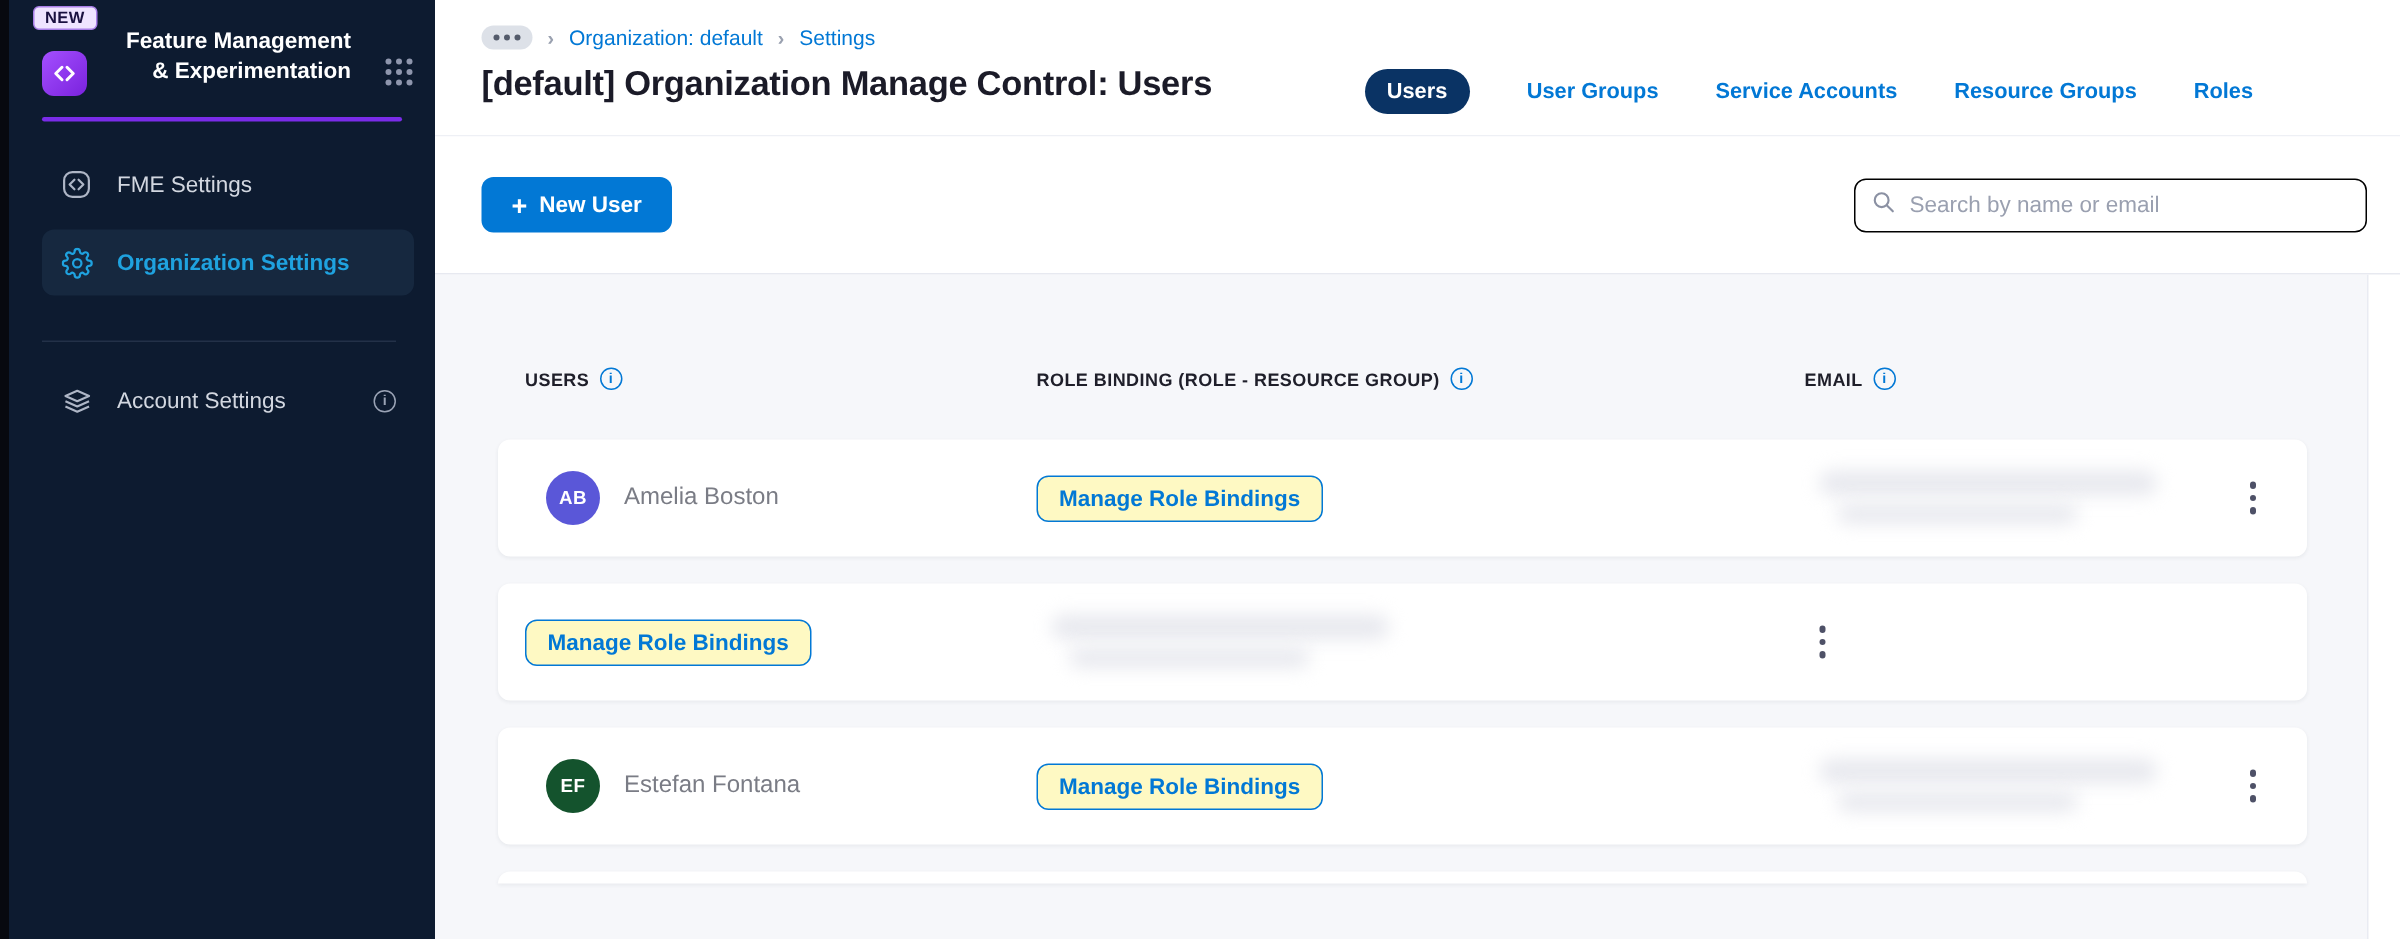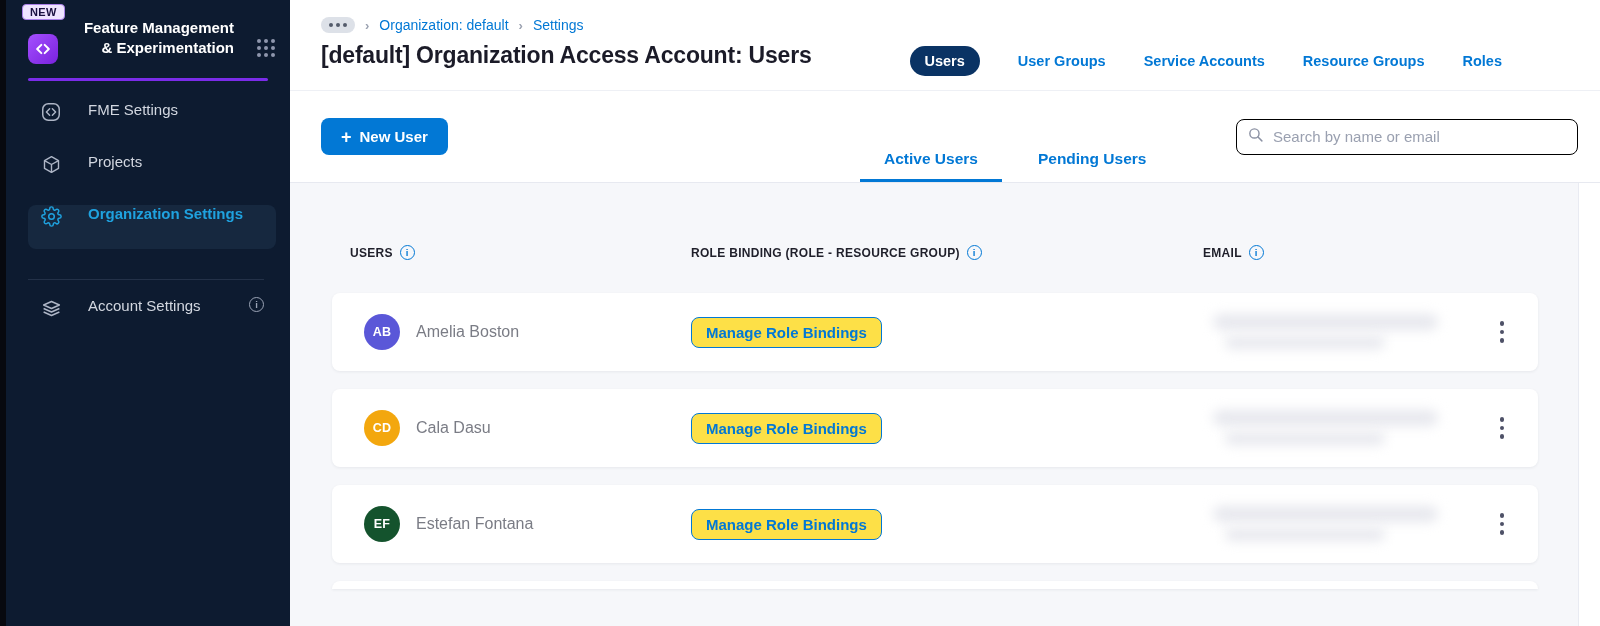--- a/index.html
+++ b/index.html
@@ -23,22 +23,22 @@
   .purple-rule { height:3px; background:#7a2ce8; margin:14px 22px 0 22px; border-radius:2px; }
 
   .org-card { margin:17px 14px 0 22px; width:255px; height:68px; border:1px solid #2e3c55; border-radius:8px;
     background:#10203a; padding:12px 14px 0 16px; position:relative; cursor:pointer; }
   .org-label-row { display:flex; align-items:center; gap:7px; color:#9aa3b5; }
   .org-label { font-size:10px; font-weight:700; letter-spacing:1px; }
   .org-value { font-size:16px; color:#f4f5f7; margin-top:5px; font-weight:500; }
   .org-chev { position:absolute; right:12px; top:24px; color:#8e96ad; }
 
   .nav { margin-top:20px; padding:0 14px 0 22px; }
-  .nav-item { display:flex; align-items:flex-start; height:44px; margin-bottom:8px; border-radius:8px;
-    padding:0 12px; font-size:15px; color:#d2d7e0; cursor:pointer;gap:10px; }
+  .nav-item { display:flex; align-items:center; height:44px; margin-bottom:8px; border-radius:8px;
+    padding:0 12px; font-size:15px; color:#d2d7e0; cursor:pointer; }
   .nav-item .nav-ic { width:22px; height:22px; margin-right:16px; display:flex; align-items:center; justify-content:center; color:#aeb6c6; }
   .nav-item.active { background:#16283f; color:#1fa2df; font-weight:700; }
   .nav-item.active .nav-ic { color:#1fa2df; }
   .nav-divider { height:1px; background:#233148; margin:30px 12px 0 0; }
   .nav-item.account { margin-top:17px; }
   .nav-item .trail { margin-left:auto; }
 
   
   .main { flex:1; display:flex; flex-direction:column; background:#fff; }
 
@@ -92,21 +92,21 @@
     font-style:normal; cursor:pointer; flex:none; }
   .i-ic.gray { border-color:#9aa3b5; color:#9aa3b5; }
 
   .rows { margin-top:33px; }
   .row-card { background:#fff; border-radius:8px; box-shadow:0 1px 3px rgba(35,38,59,.07); height:78px;
     margin-bottom:18px; display:grid; grid-template-columns:341px 512px 1fr 48px; align-items:center; padding-left:18px; }
   .user-cell { display:flex; align-items:center; padding-left:14px; }
   .avatar { width:36px; height:36px; border-radius:50%; color:#fff; font-size:12.5px; font-weight:700;
     display:flex; align-items:center; justify-content:center; flex:none; letter-spacing:.3px; }
   .user-name { margin-left:16px; font-size:16px; color:#7a7c85; }
-  .btn-manage { justify-self:start; background:#fde047; border:1.5px solid #0278d5; color:#0278d5; border-radius:8px;
+  .btn-manage { justify-self:start; background:#fef9c3; border:1.5px solid #0278d5; color:#0278d5; border-radius:8px;
     font-family:inherit; font-size:15px; font-weight:600; padding:6px 14px; cursor:pointer; }
   .email-blur { position:relative; height:44px; width:240px; margin-left:10px; }
   .email-blur .b1, .email-blur .b2 { position:absolute; background:#e7e8ee; border-radius:8px; filter:blur(6px); }
   .email-blur .b1 { left:0; top:4px; width:225px; height:16px; }
   .email-blur .b2 { left:12px; top:26px; width:160px; height:13px; }
   .kebab { display:flex; flex-direction:column; gap:4px; align-items:center; justify-content:center; cursor:pointer; width:24px; }
   .kebab i { width:4.5px; height:4.5px; border-radius:50%; background:#4e5167; display:block; }
   .row-sliver { background:#fff; border-radius:8px 8px 0 0; height:8px; box-shadow:0 1px 3px rgba(35,38,59,.07); }
 </style>
 </head>
@@ -146,29 +146,20 @@
       <div class="nav-item">
         <span class="nav-ic">
           <svg width="22" height="22" viewBox="0 0 24 24" fill="none" stroke="currentColor" stroke-width="1.6" stroke-linecap="round" stroke-linejoin="round">
             <rect x="3" y="3" width="18" height="18" rx="6"></rect>
             <path d="M10.5 8.5L7 12l3.5 3.5"></path>
               <path d="M13.5 8.5L17 12l-3.5 3.5"></path>
           </svg>
         </span>
         <span>FME Settings</span>
       </div>
-      <div class="nav-item">
-        <span class="nav-ic">
-          <svg width="21" height="21" viewBox="0 0 24 24" fill="none" stroke="currentColor" stroke-width="1.6" stroke-linejoin="round">
-            <path d="M12 3l8 4.5v9L12 21l-8-4.5v-9L12 3z"></path>
-            <path d="M12 12l8-4.5M12 12L4 7.5M12 12v9"></path>
-          </svg>
-        </span>
-        <span>Projects</span>
-      </div>
       <div class="nav-item active">
         <span class="nav-ic">
           <svg width="21" height="21" viewBox="0 0 24 24" fill="none" stroke="currentColor" stroke-width="1.7" stroke-linecap="round" stroke-linejoin="round">
             <circle cx="12" cy="12" r="3.2"></circle>
             <path d="M19.4 15a1.7 1.7 0 0 0 .34 1.87l.06.06a2 2 0 1 1-2.83 2.83l-.06-.06a1.7 1.7 0 0 0-1.87-.34 1.7 1.7 0 0 0-1 1.51V21a2 2 0 1 1-4 0v-.09a1.7 1.7 0 0 0-1-1.51 1.7 1.7 0 0 0-1.87.34l-.06.06a2 2 0 1 1-2.83-2.83l.06-.06a1.7 1.7 0 0 0 .34-1.87 1.7 1.7 0 0 0-1.51-1H3a2 2 0 1 1 0-4h.09a1.7 1.7 0 0 0 1.51-1 1.7 1.7 0 0 0-.34-1.87l-.06-.06a2 2 0 1 1 2.83-2.83l.06.06a1.7 1.7 0 0 0 1.87.34h.01a1.7 1.7 0 0 0 1-1.51V3a2 2 0 1 1 4 0v.09a1.7 1.7 0 0 0 1 1.51 1.7 1.7 0 0 0 1.87-.34l.06-.06a2 2 0 1 1 2.83 2.83l-.06.06a1.7 1.7 0 0 0-.34 1.87v.01a1.7 1.7 0 0 0 1.51 1H21a2 2 0 1 1 0 4h-.09a1.7 1.7 0 0 0-1.51 1z"></path>
           </svg>
         </span>
         <span>Organization Settings</span>
       </div>
       <div class="nav-divider"></div>
@@ -194,40 +185,36 @@
           <span class="crumb-ellipsis">
               <i></i>
               <i></i>
               <i></i>
             </span>
           <span class="crumb-sep">›</span>
           <a class="crumb-link">Organization: default</a>
           <span class="crumb-sep">›</span>
           <a class="crumb-link">Settings</a>
         </div>
-        <h1 class="page-title">[default] Organization Access Account: Users</h1>
+        <h1 class="page-title">[default] Organization Manage Control: Users</h1>
       </div>
       <div class="hdr-tabs">
         <span class="hdr-tab pill">Users</span>
         <span class="hdr-tab">User Groups</span>
         <span class="hdr-tab">Service Accounts</span>
         <span class="hdr-tab">Resource Groups</span>
         <span class="hdr-tab">Roles</span>
       </div>
     </header>
 
     <div class="toolbar">
       <button class="btn-new">
         <span class="plus">+</span>
         <span>New User</span>
       </button>
-      <div class="sub-tabs">
-        <span class="sub-tab active">Active Users</span>
-        <span class="sub-tab">Pending Users</span>
-      </div>
       <div class="search-wrap">
         <span>
           <svg width="17" height="17" viewBox="0 0 24 24" fill="none" stroke="currentColor" stroke-width="2" stroke-linecap="round">
             <circle cx="10.5" cy="10.5" r="6.5"></circle>
               <line x1="15.5" y1="15.5" x2="21" y2="21"></line>
           </svg>
         </span>
         <input type="text" placeholder="Search by name or email" style="">
       </div>
     </div>
@@ -265,24 +252,20 @@
                 <span class="b2"></span>
               </div>
             <div class="kebab">
                 <i></i>
                 <i></i>
                 <i></i>
               </div>
           </div>
 
           <div class="row-card">
-            <div class="user-cell">
-              <span class="avatar" style="background: rgb(243, 167, 14);">CD</span>
-              <span class="user-name">Cala Dasu</span>
-            </div>
             <button class="btn-manage">Manage Role Bindings</button>
             <div class="email-blur">
                 <span class="b1"></span>
                 <span class="b2"></span>
               </div>
             <div class="kebab">
                 <i></i>
                 <i></i>
                 <i></i>
               </div>

